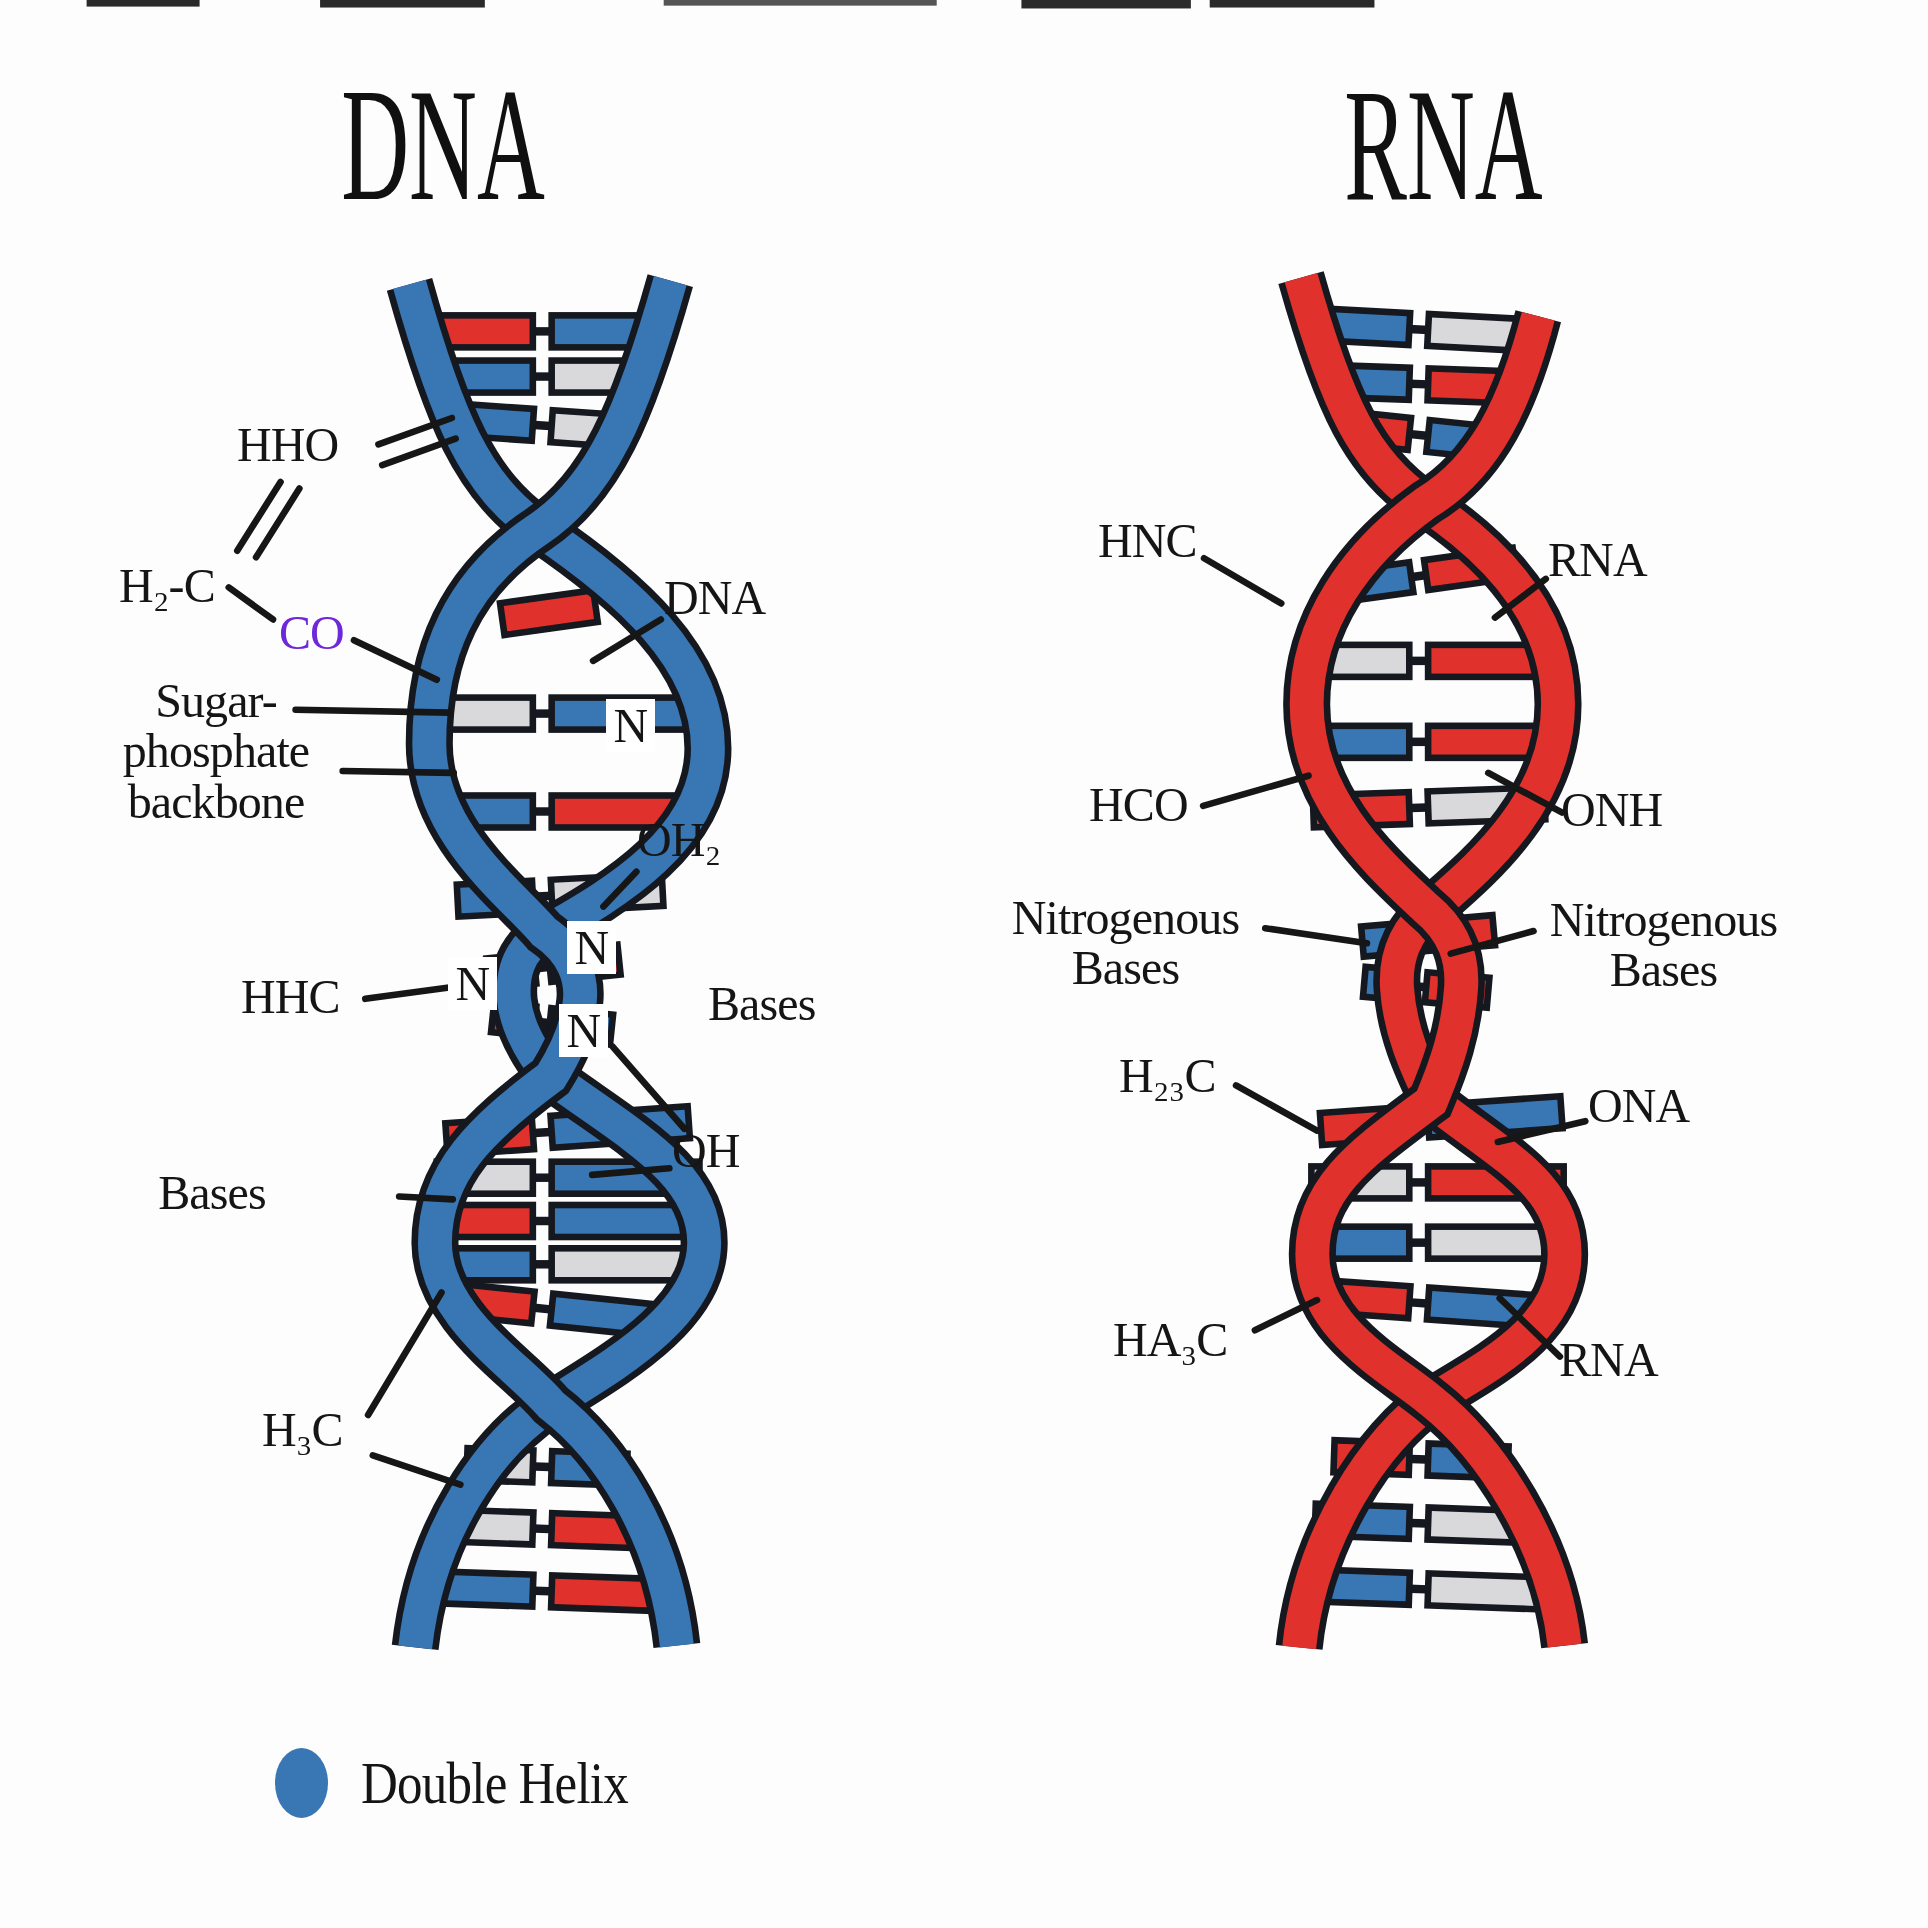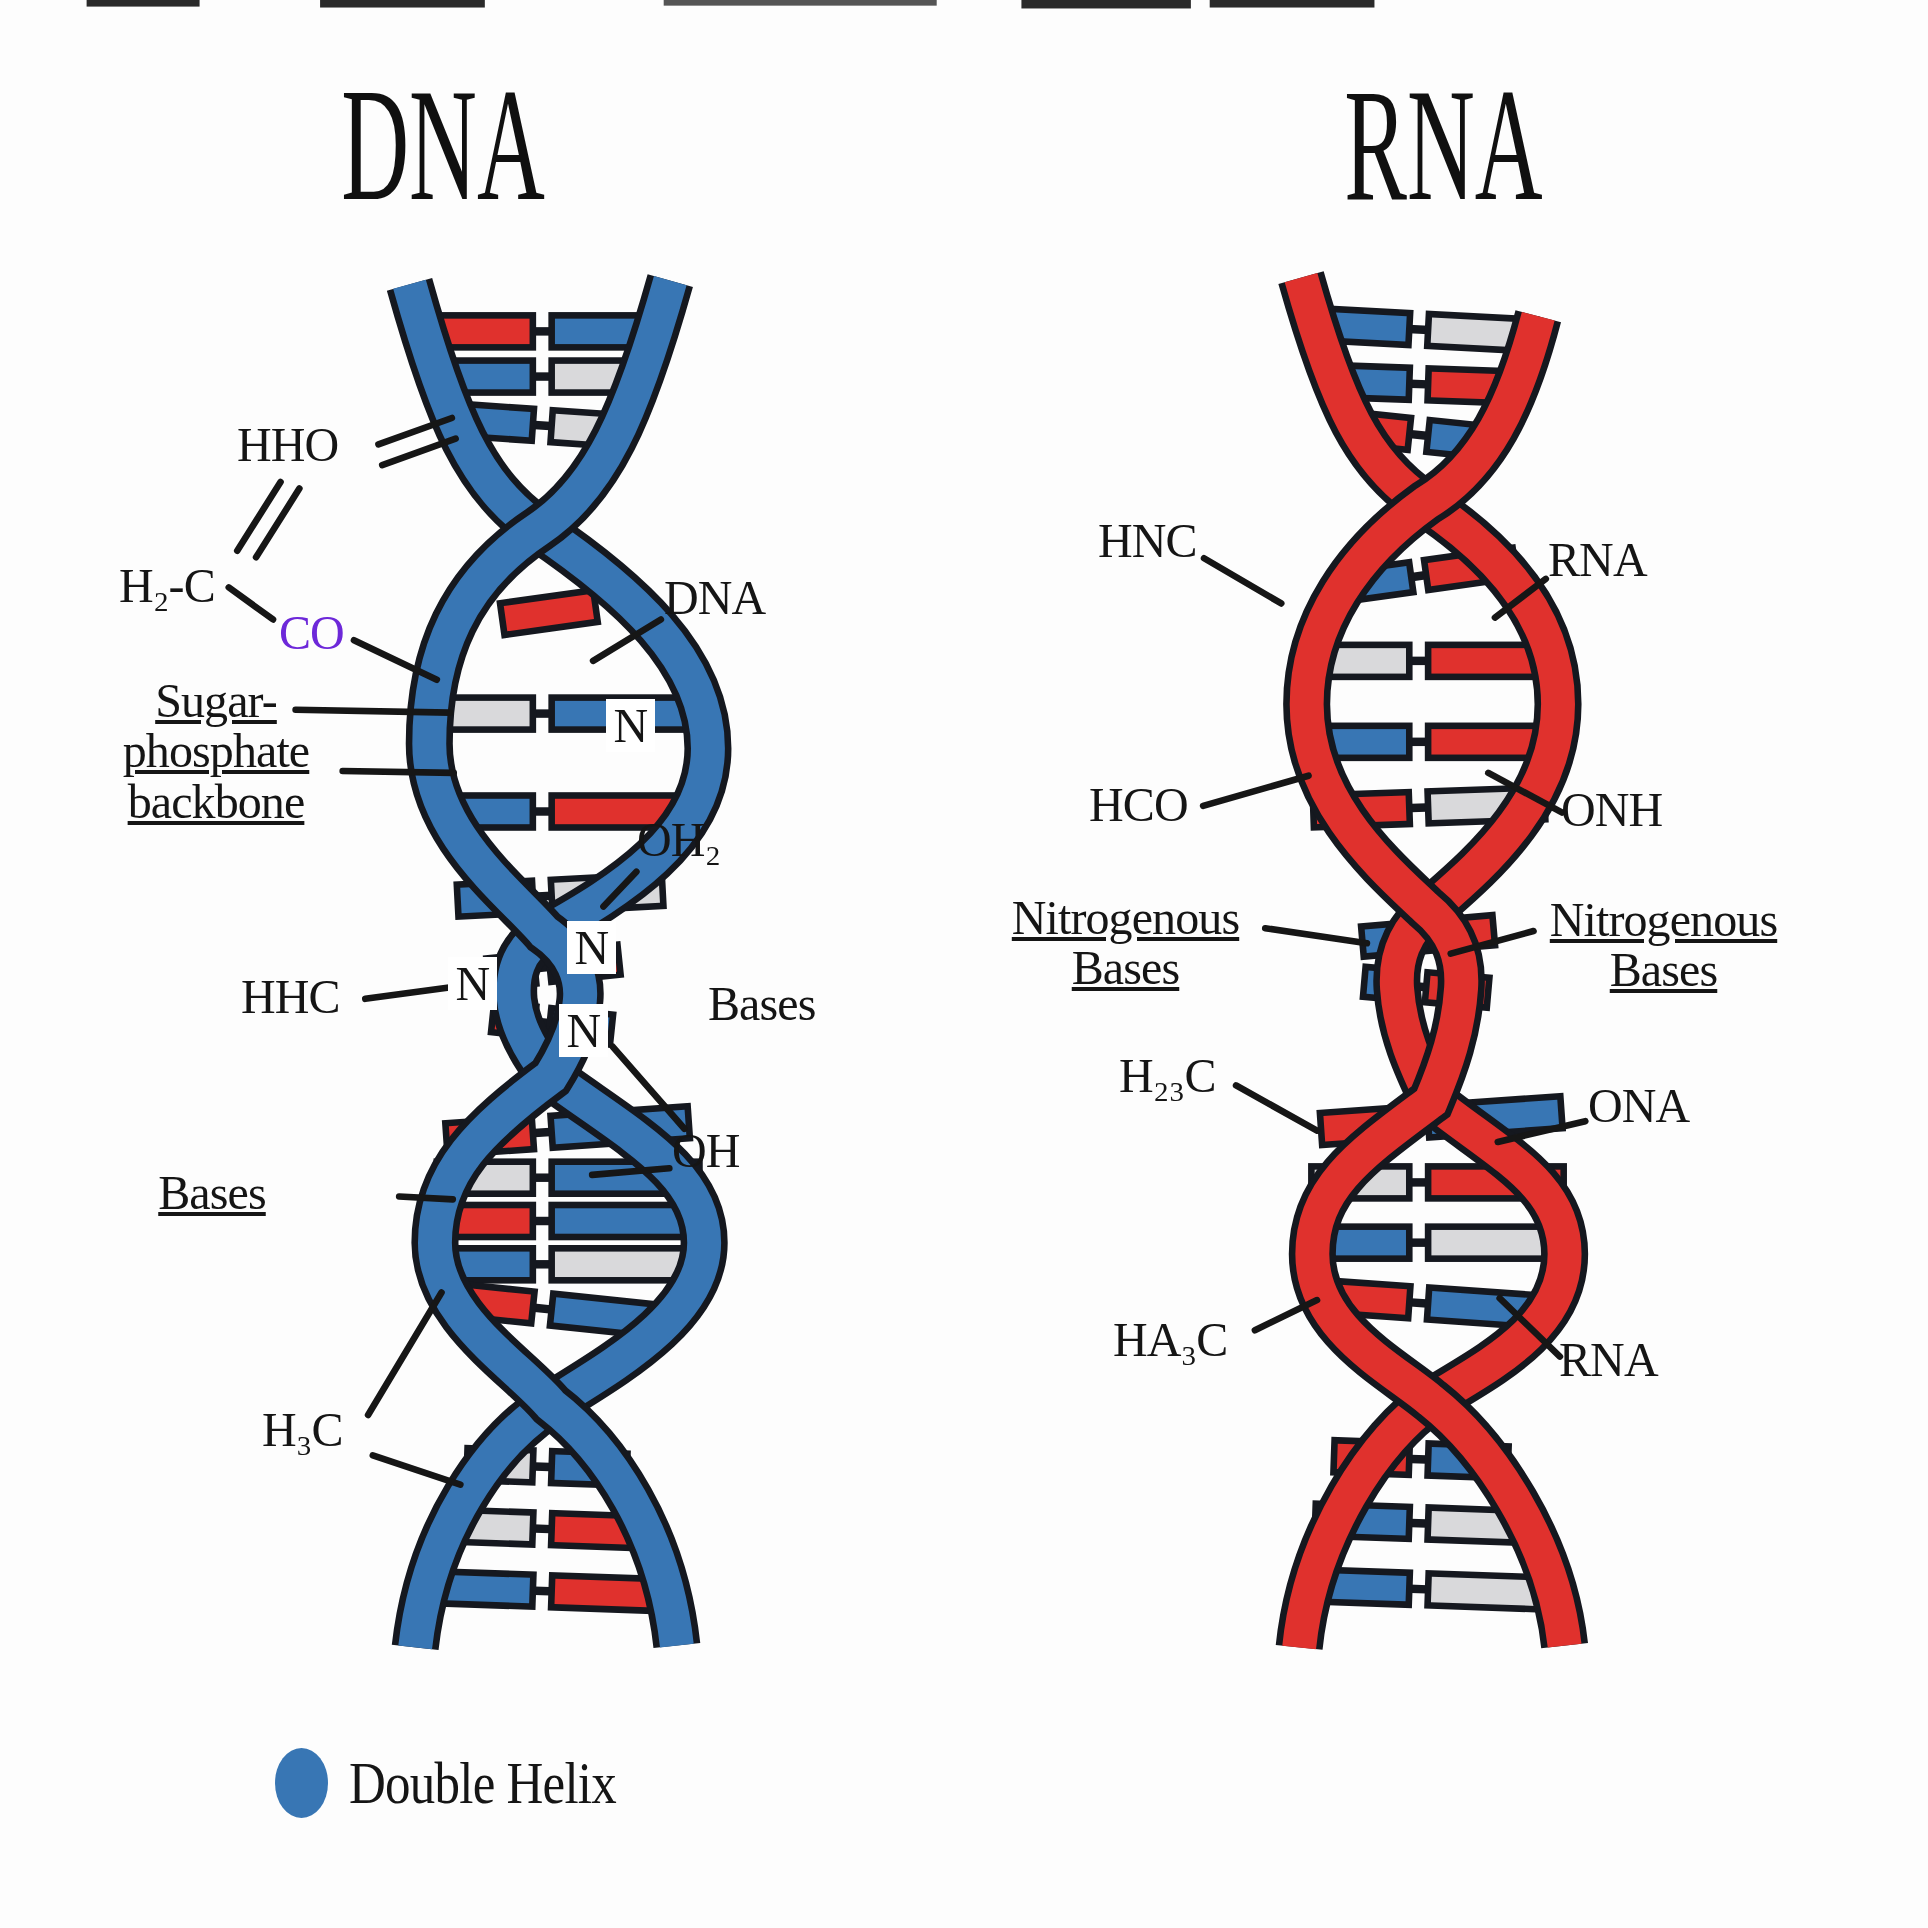--- a/index.html
+++ b/index.html
@@ -1,25 +1,25 @@
 <!DOCTYPE html>
 <html style="font-size:15px"><head>
 <meta charset="utf-8">
 <style>
   html,body{margin:0;padding:0;background:#fdfdfd;}
   .page{position:relative;width:1928px;height:1884px;background:#fdfdfd;overflow:hidden;
         font-family:"Liberation Serif","DejaVu Serif",serif;color:#151515;}
   .page svg{position:absolute;left:0;top:0;}
   .lbl{position:absolute;font-size:48px;line-height:1.05;letter-spacing:-0.9px;white-space:nowrap;}
-  .lbl.center{text-align:center;white-space:normal;text-decoration:underline;}
+  .lbl.center{text-align:center;white-space:normal;}
   .title{position:absolute;font-size:162px;line-height:1;text-align:center;
          transform:scaleX(.58);transform-origin:50% 50%;font-weight:400;color:#101010;}
   .nbox{background:#ffffff;padding:0 7.5px;}
   .maroon{color:#6d28d9;}
-  .legend-item{position:absolute;display:flex;align-items:flex-end;gap:21px;}
+  .legend-item{position:absolute;display:flex;align-items:flex-end;gap:33px;}
   .legend-dot{width:53px;height:70px;border-radius:50%;}
   .legend-label{font-size:60px;letter-spacing:-0.9px;transform:scaleX(.85);transform-origin:0 50%;white-space:nowrap;}
 </style>
 </head>
 <body>
 
 <div class="page">
 
   <svg width="1928" height="1928" viewBox="0 0 2048 2048">
 

